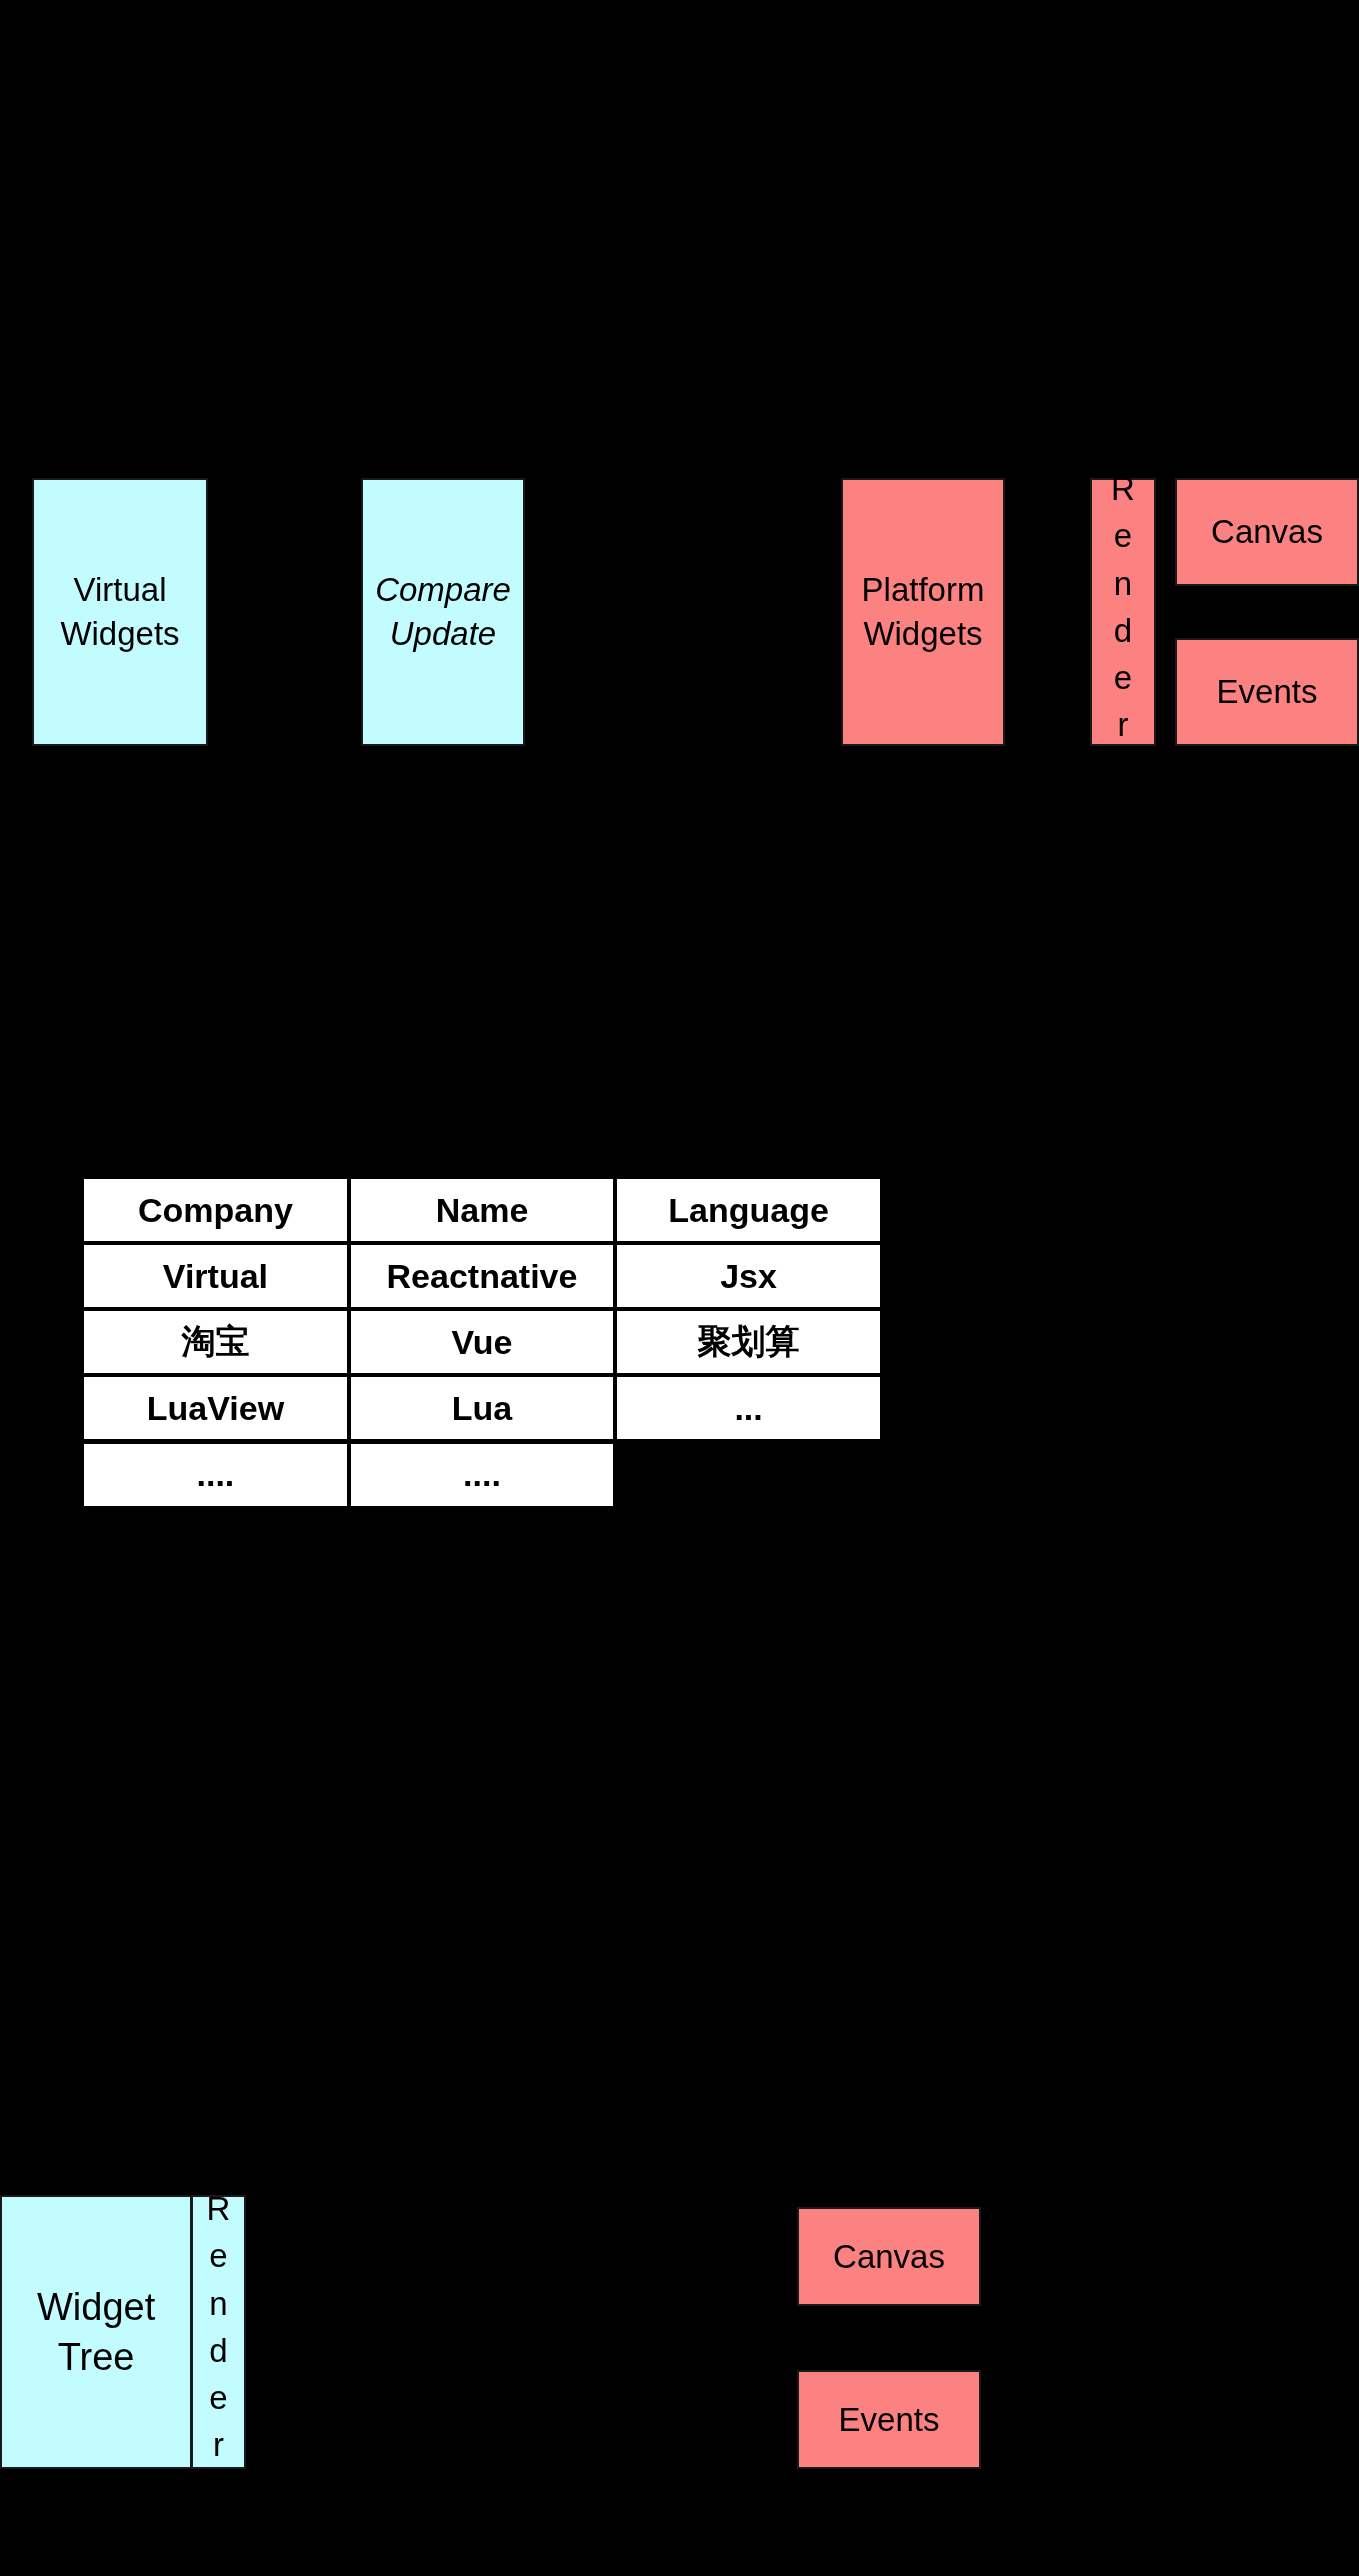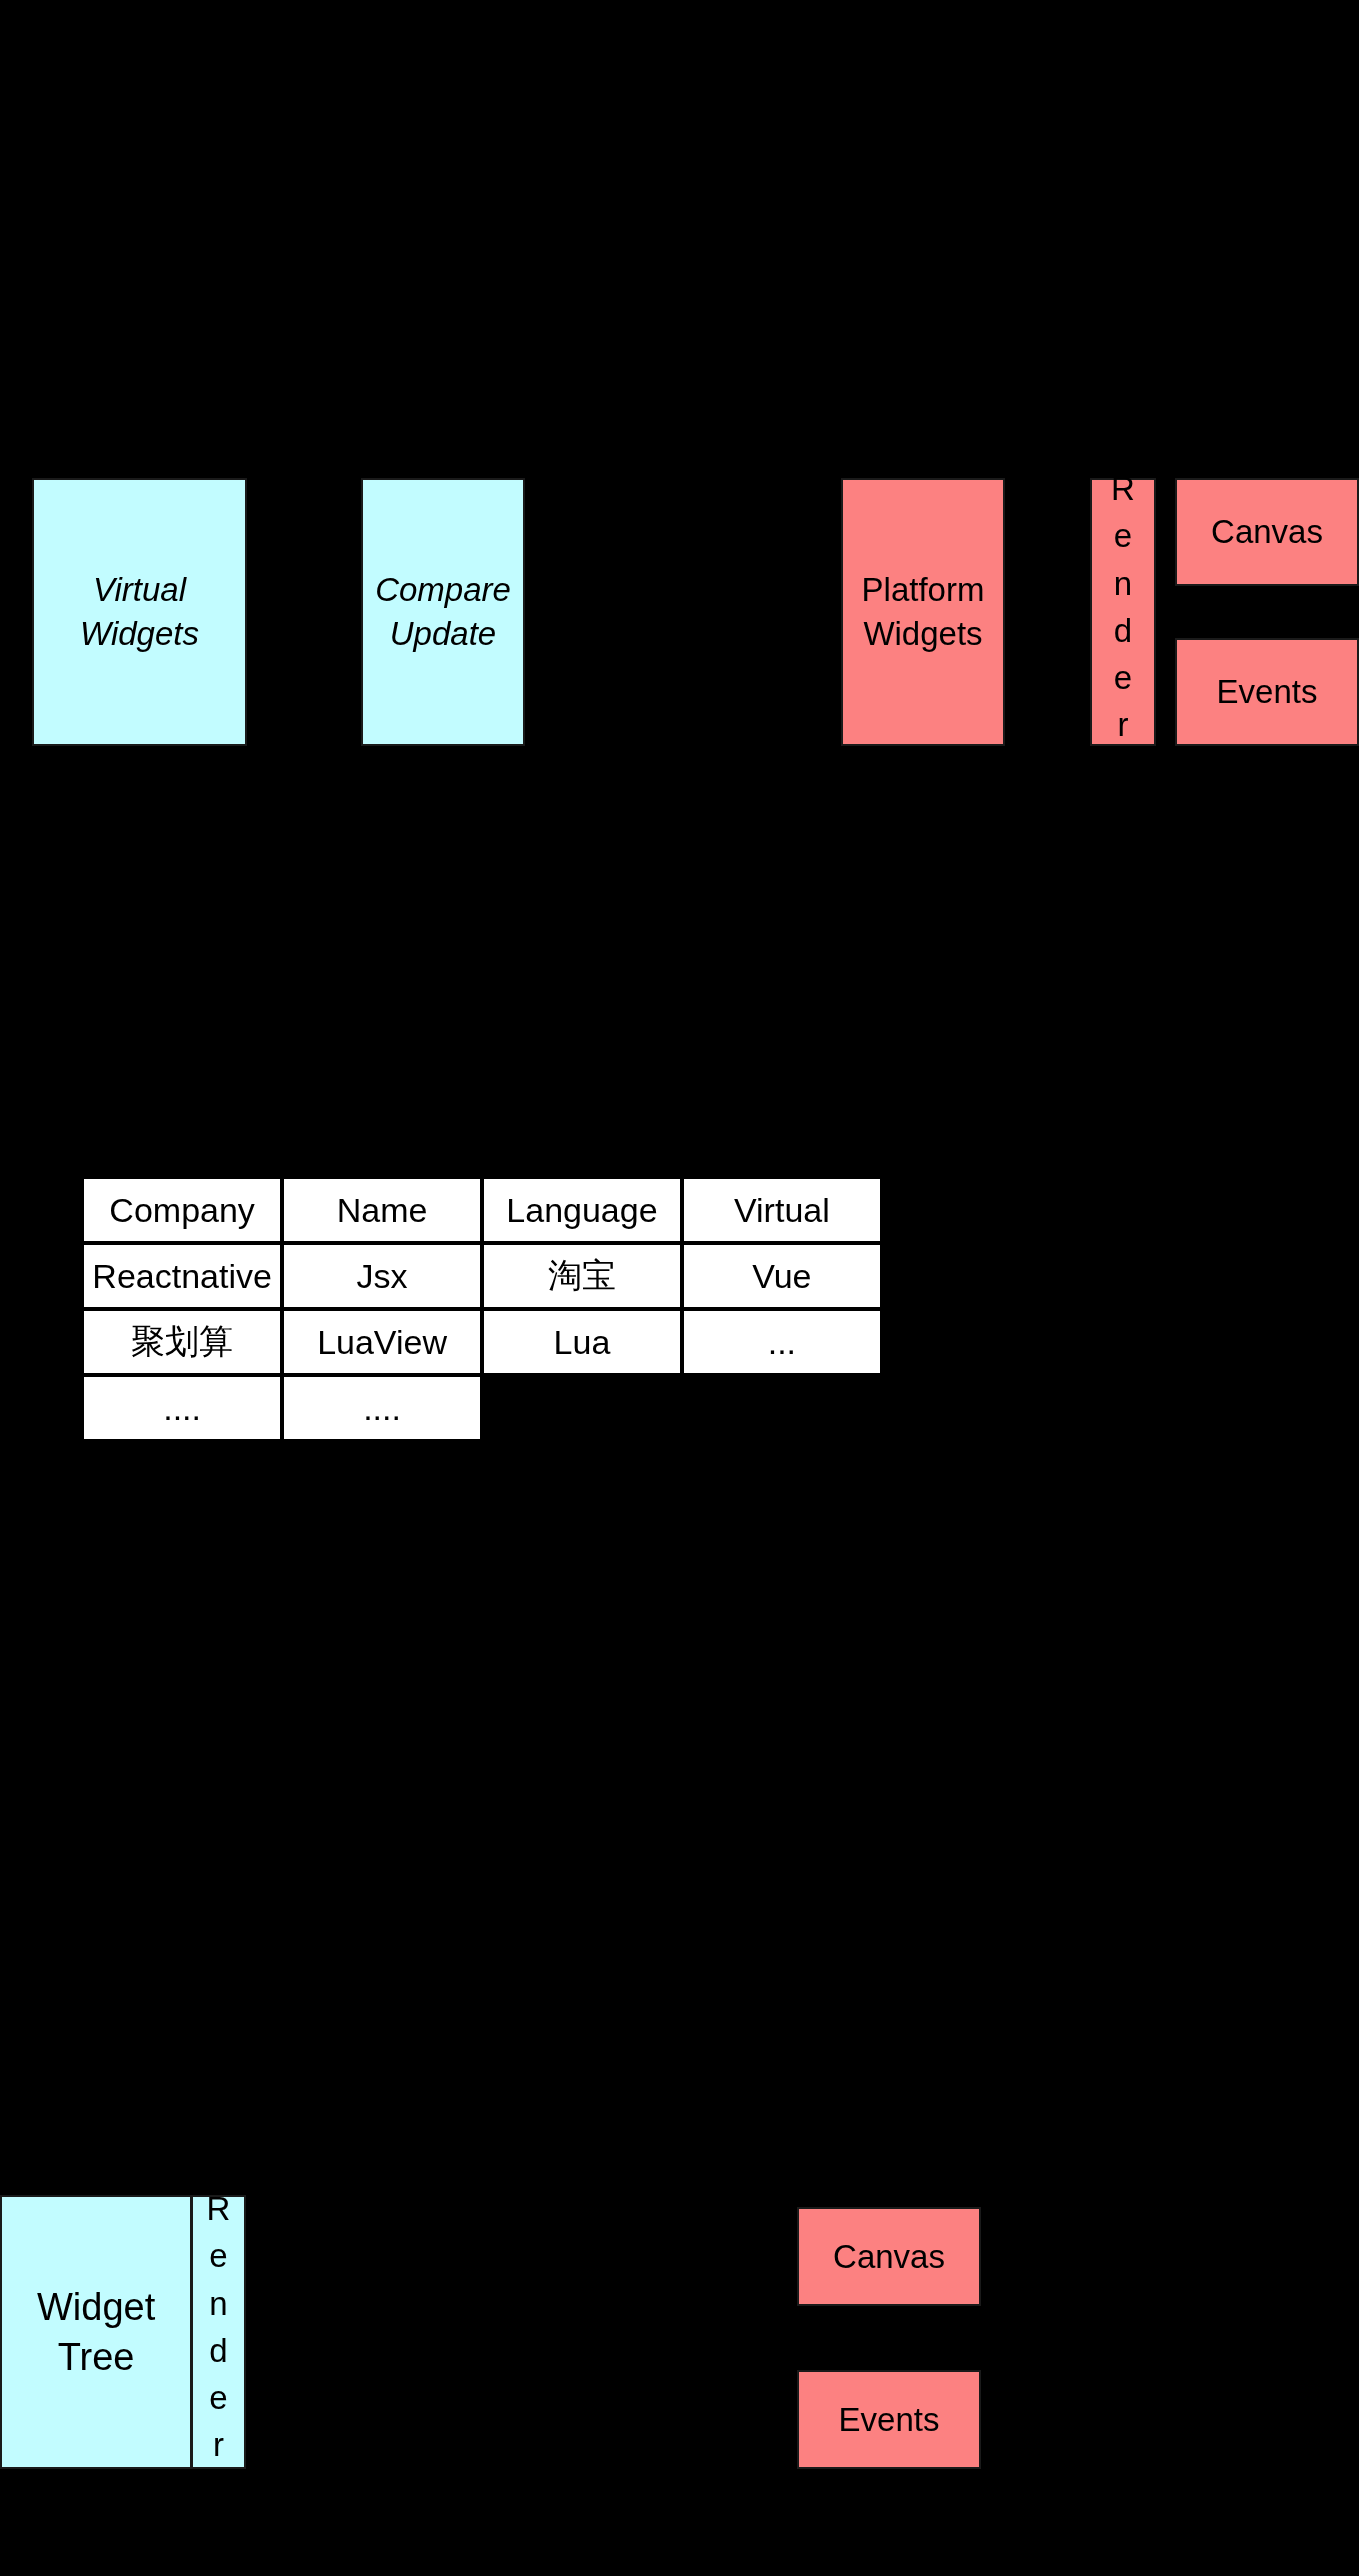--- a/index.html
+++ b/index.html
@@ -39,37 +39,38 @@
   .label { padding: 0 6.2px; }
   
   .vertical-label {
     writing-mode: vertical-rl;
     text-orientation: upright;
     letter-spacing: 10.3px;
     font-size: 33px;
     line-height: 1;
   }
   
-  #box-virtual-widgets  { left: 32px;   top: 478px;  width: 215px; height: 268px; font-style: italic; }
+  #box-virtual-widgets  { left: 32px;   top: 478px;  width: 176px; height: 268px; }
   #box-compare-update   { left: 361px;  top: 478px;  width: 164px; height: 268px; font-style: italic; }
   #box-platform-widgets { left: 841px; top: 478px;  width: 164px; height: 268px; }
   #box-render-top       { left: 1090px; top: 478px;  width: 66px; height: 268px; }
   #box-canvas-top       { left: 1175px; top: 478px;  width: 184px; height: 108px; }
   #box-events-top       { left: 1175px; top: 638px; width: 184px; height: 108px; }
   
   #framework-table {
     position: absolute;
     left: 79px; top: 1174px;
     width: 806px; height: 337px;
     background: var(--background);
     display: grid;
-    grid-template-columns: 1fr 1fr 1fr 1fr;
+    grid-template-columns: 1fr 1fr 1fr;
     grid-auto-rows: 62px;
     gap: 4.1px;
     padding: 5.2px;
+    font-weight: bold;
   }
   .table-cell {
     background: var(--cell_bg);
     display: flex;
     align-items: center;
     justify-content: center;
     font-size: 34px;
     color: var(--text);
     white-space: nowrap;
   }

